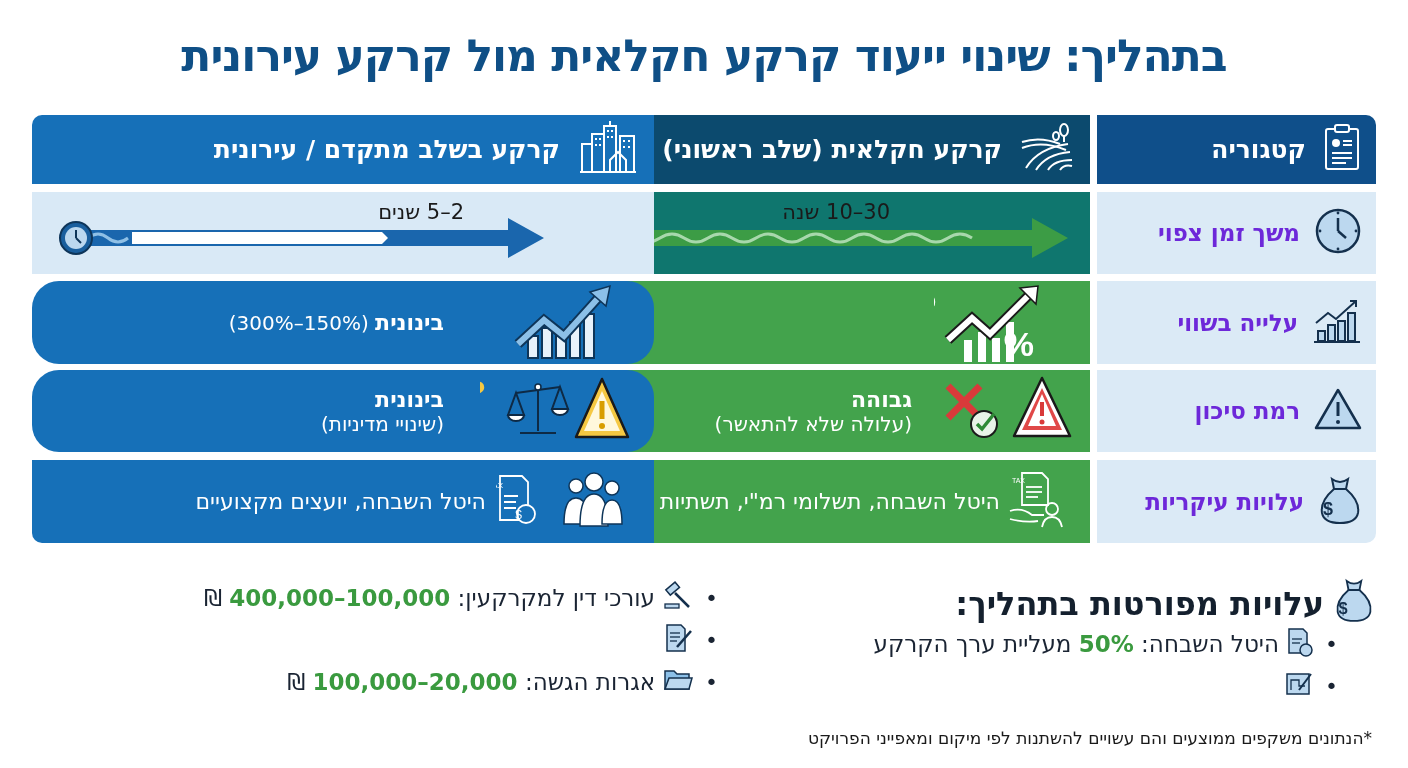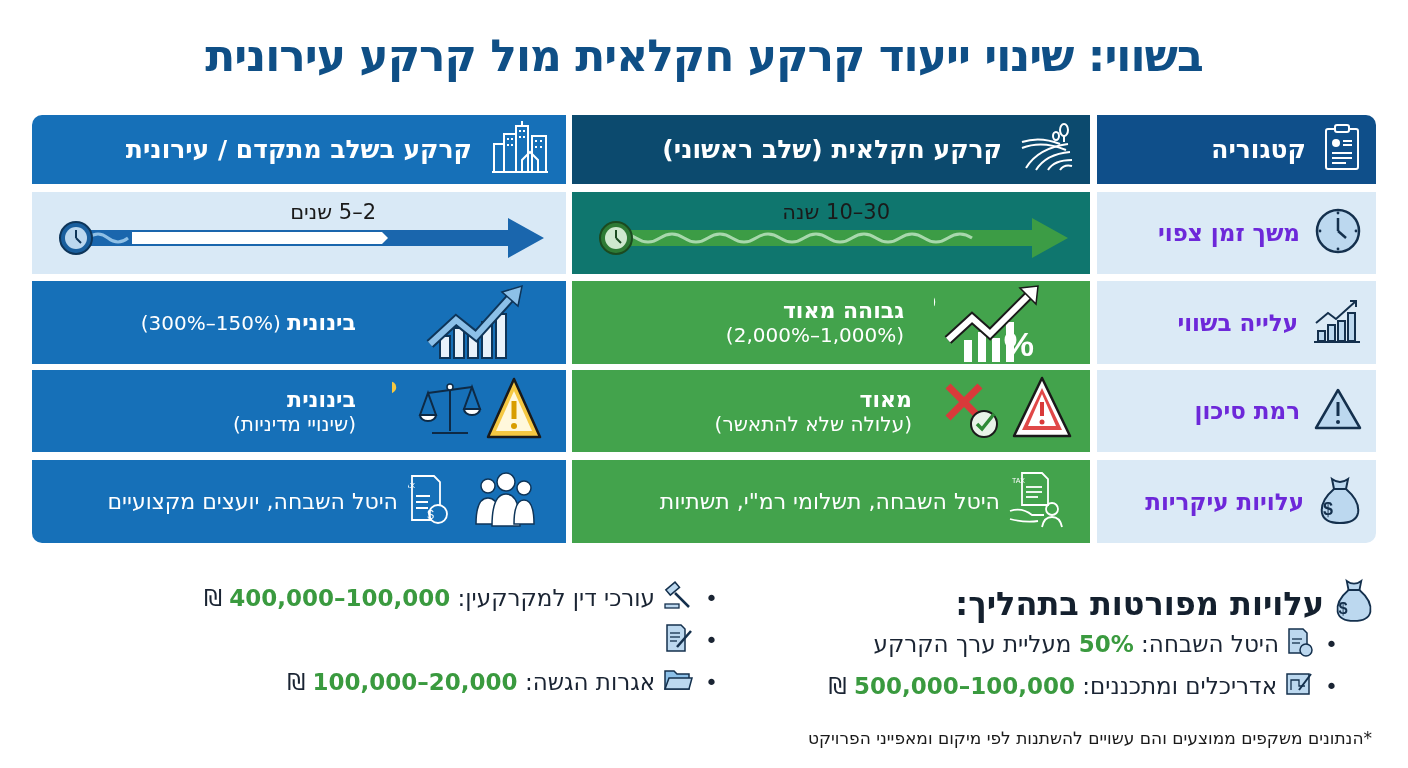--- a/index.html
+++ b/index.html
@@ -14,35 +14,35 @@
 
   
   .cell { position: absolute; display: flex; align-items: center; overflow: hidden; }
   .hdr { top: 115px; height: 69px; color: #fff; font-weight: bold; font-size: 25px; }
   .cat-hdr { background: #0f4f8a; border-radius: 0 10px 0 0; align-items: center; }
   .agr-hdr { background: #0c4a6e; }
   .urb-hdr { background: #1670b8; border-radius: 10px 0 0 0; }
 
   .col-cat { left: 1097px; width: 279px; }
   .col-agr { left: 572px; width: 518px; }
-  .col-urb { left: 32px; width: 534px; }
+  .col-urb { left: 32px; width: 622px; }
 
   .r1 { top: 192px; height: 82px; }
   .r2 { top: 281px; height: 83px; }
   .r3 { top: 370px; height: 82px; }
   .r4 { top: 460px; height: 83px; }
 
   .cat-cell { background: #dbeaf6; justify-content: flex-start; padding-right: 14px; gap: 14px; }
   .cat-cell .lbl { font-size: 23px; font-weight: bold; color: #6d28d9; }
   .cat-last { border-radius: 0 0 10px 0; }
 
   .agr-light { background: #0f766e; }
   .urb-light { background: #d9e9f6; }
   .agr-dark { background: #43a34c; color: #fff; }
-  .urb-dark { background: #1670b8; color: #fff; }
+  .urb-dark { background: #1670b8; color: #fff; border-radius: 27px; }
   .urb-last { border-radius: 0 0 0 10px; }
 
   .hdr .inner { display: flex; align-items: center; gap: 18px; padding-right: 16px; }
 
   
   .tl-wrap { position: relative; width: 100%; height: 100%; }
   .tl-text { position: absolute; top: 8px; font-size: 21px; color: #1a1a1a; }
   .tl-svg { position: absolute; left: 0; top: 0; }
 
   .val { display: flex; flex-direction: column; align-items: flex-start; text-align: right; }
@@ -62,21 +62,21 @@
   .list li { display: flex; align-items: center; gap: 8px; font-size: 23px; height: 42px; white-space: nowrap; }
   .list .bullet { font-size: 22px; color: #1a2433; margin-left: 4px; }
   .list .green { color: #3a9a3f; font-weight: bold; }
   .list-right { top: 623px; right: 70px; }
   .list-left { top: 577px; right: 690px; }
   .footnote { position: absolute; top: 728px; right: 36px; font-size: 17px; color: #1a1a1a; }
 </style>
 </head>
 <body>
 
-<h1 class="title">בשווי: שינוי ייעוד קרקע חקלאית מול קרקע עירונית</h1>
+<h1 class="title">בתהליך: שינוי ייעוד קרקע חקלאית מול קרקע עירונית</h1>
 
 <div class="cell hdr cat-hdr col-cat">
   <div class="inner">
     <span>
       <svg width="36" height="48" viewBox="0 0 36 48">
           <rect x="2" y="6" width="32" height="40" rx="2" fill="none" stroke="#fff" stroke-width="2"></rect>
           <rect x="11" y="2" width="14" height="7" rx="2" fill="#0f4f8a" stroke="#fff" stroke-width="2"></rect>
           <circle cx="12" cy="20" r="4" fill="#fff"></circle>
           <line x1="19" y1="18" x2="28" y2="18" stroke="#fff" stroke-width="2"></line>
           <line x1="19" y1="22" x2="28" y2="22" stroke="#fff" stroke-width="2"></line>
@@ -214,24 +214,20 @@
           <rect x="58" y="58" width="8" height="24"></rect>
           <rect x="72" y="42" width="8" height="40"></rect>
         </g>
         <polyline points="14,60 38,38 56,54 96,14" fill="none" stroke="#1a1a1a" stroke-width="10" stroke-linejoin="miter"></polyline>
         <polyline points="14,60 38,38 56,54 96,14" fill="none" stroke="#fff" stroke-width="6"></polyline>
         <polygon points="86,8 104,6 102,24" fill="#fff" stroke="#1a1a1a" stroke-width="1.5"></polygon>
         <text x="2" y="28" font-size="28" font-weight="bold" fill="#fff" font-family="Liberation Sans, sans-serif">%</text>
         <text x="100" y="76" font-size="34" font-weight="bold" fill="#fff" font-family="Liberation Sans, sans-serif">%</text>
       </svg>
   </span>
-  <div class="val">
-    <span class="main">גבוהה מאוד</span>
-    <span class="sub">(1,000%–2,000%)</span>
-  </div>
 </div>
 <div class="cell urb-dark col-urb r2" style="padding-right:40px; gap:70px;">
   <span>
     <svg width="100" height="78" viewBox="0 0 100 78">
         <g fill="#e8f2fb" stroke="#0e3559" stroke-width="2">
           <rect x="14" y="54" width="10" height="22"></rect>
           <rect x="28" y="46" width="10" height="30"></rect>
           <rect x="42" y="50" width="10" height="26"></rect>
           <rect x="56" y="40" width="10" height="36"></rect>
           <rect x="70" y="32" width="10" height="44"></rect>
@@ -262,21 +258,21 @@
         <polygon points="100,20 114,52 86,52" fill="#fff"></polygon>
         <line x1="100" y1="28" x2="100" y2="42" stroke="#d93a3a" stroke-width="4"></line>
         <circle cx="100" cy="48" r="2.5" fill="#d93a3a"></circle>
         <line x1="6" y1="12" x2="38" y2="44" stroke="#d93a3a" stroke-width="7"></line>
         <line x1="38" y1="12" x2="6" y2="44" stroke="#d93a3a" stroke-width="7"></line>
         <circle cx="42" cy="50" r="13" fill="#e8f3e8" stroke="#1a1a1a" stroke-width="2"></circle>
         <polyline points="35,50 40,55 52,40" fill="none" stroke="#2e8a36" stroke-width="3.5"></polyline>
       </svg>
   </span>
   <div class="val">
-    <span class="main">מאוד</span>
+    <span class="main">גבוהה</span>
     <span class="sub">(עלולה שלא להתאשר)</span>
   </div>
 </div>
 <div class="cell urb-dark col-urb r3" style="padding-right:24px; gap:36px;">
   <span>
     <svg width="150" height="72" viewBox="0 0 150 72">
         <polygon points="122,6 148,64 96,64" fill="#f5c842" stroke="#1a1a1a" stroke-width="2.5" stroke-linejoin="round"></polygon>
         <polygon points="122,18 140,58 104,58" fill="#fff8dc"></polygon>
         <line x1="122" y1="28" x2="122" y2="46" stroke="#d89d00" stroke-width="5"></line>
         <circle cx="122" cy="53" r="3" fill="#d89d00"></circle>
@@ -378,21 +374,20 @@
   </li>
   <li>
     <span class="bullet">•</span>
     <span>
       <svg width="28" height="28" viewBox="0 0 28 28">
           <rect x="2" y="4" width="22" height="20" fill="#bcd8ef" stroke="#14304d" stroke-width="1.5"></rect>
           <polyline points="6,20 6,10 14,10 14,16 20,16" fill="none" stroke="#14304d" stroke-width="1.3"></polyline>
           <line x1="14" y1="20" x2="26" y2="4" stroke="#14304d" stroke-width="2"></line>
         </svg>
     </span>
-    <span><span>אדריכלים ומתכננים: </span><span class="green">100,000–500,000</span><span> ₪</span></span>
   </li>
 </ul>
 
 <ul class="list list-left">
   <li>
     <span class="bullet">•</span>
     <span>
       <svg width="30" height="30" viewBox="0 0 30 30">
           <rect x="4" y="4" width="12" height="7" transform="rotate(-40 10 8)" fill="#bcd8ef" stroke="#14304d" stroke-width="1.5"></rect>
           <line x1="12" y1="12" x2="26" y2="26" stroke="#14304d" stroke-width="2.5"></line>

